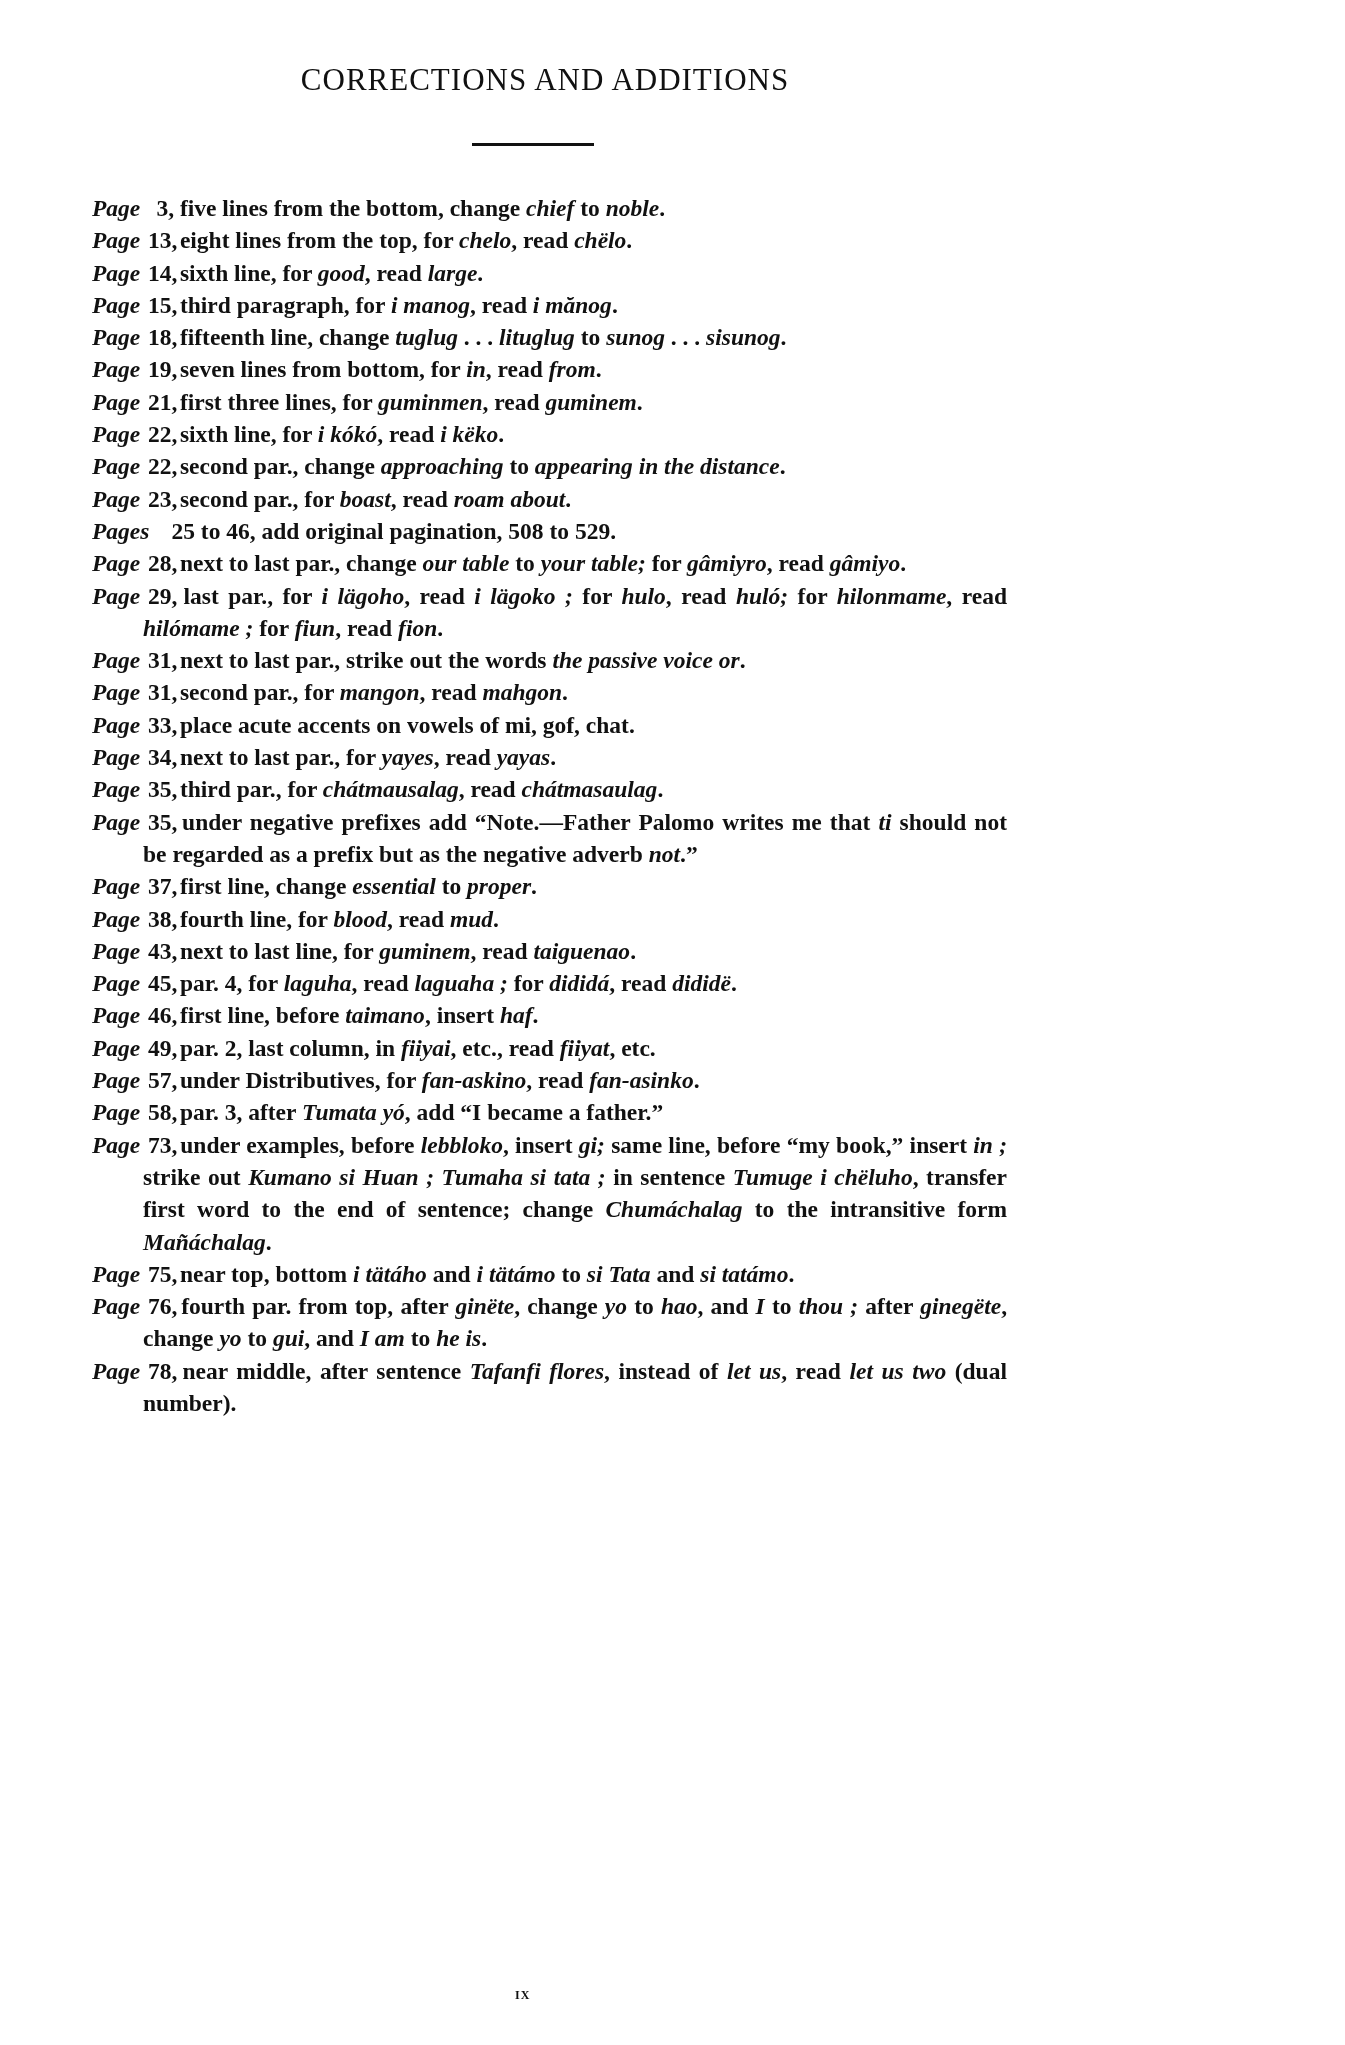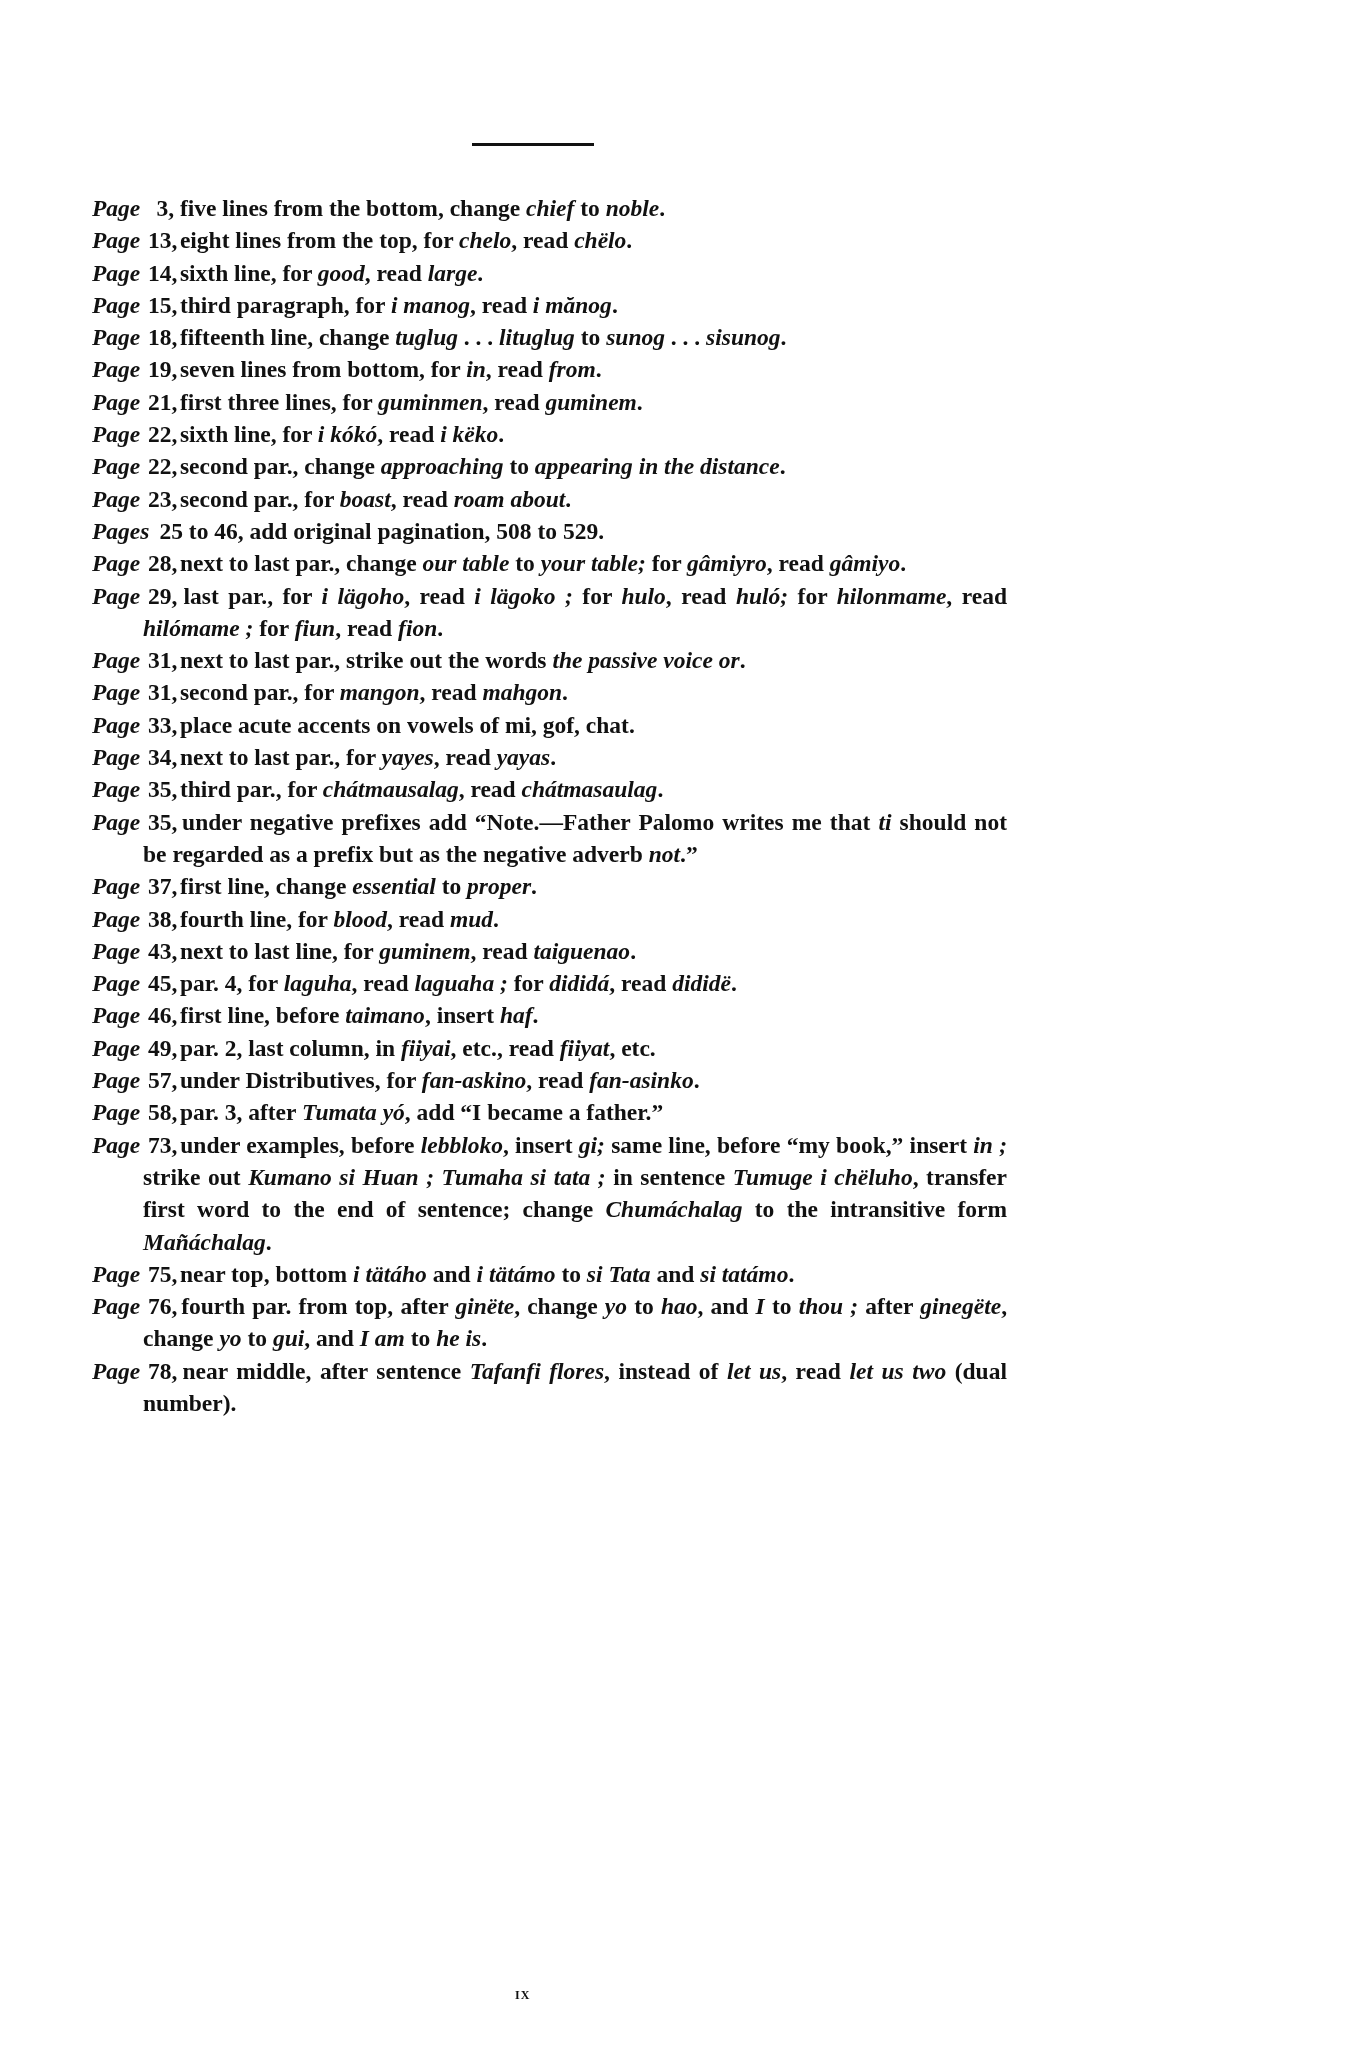--- a/index.html
+++ b/index.html
@@ -63,39 +63,40 @@
     }
     .entry .num {
       display: inline-block;
       text-indent: 0;
       width: 26px;
       text-align: right;
       margin-right: 0;
     }
     .entry.pages .label {
       width: auto;
-      margin-right: 10px;
+      margin-right: 22px;
     }
     .entry i {
       font-style: italic;
       font-weight: bold;
     }
     .folio {
       position: absolute;
       top: 1988px;
       left: 515px;
       font-size: 12px;
       font-weight: bold;
       letter-spacing: 1px;
     }
   </style>
 </head>
 <body>
 
 <div class="page">
+  <h1 class="title">CORRECTIONS AND ADDITIONS</h1>
   <div class="rule"></div>
 
   <div class="entries" id="entries">
       <div class="entry"><span class="label">Page</span><span class="num">3,</span><span> five lines from the bottom, change </span><i>chief</i><span> to </span><i>noble</i><span>.</span></div>
       <div class="entry"><span class="label">Page</span><span class="num">13,</span><span> eight lines from the top, for </span><i>chelo</i><span>, read </span><i>chëlo</i><span>.</span></div>
       <div class="entry"><span class="label">Page</span><span class="num">14,</span><span> sixth line, for </span><i>good</i><span>, read </span><i>large</i><span>.</span></div>
       <div class="entry"><span class="label">Page</span><span class="num">15,</span><span> third paragraph, for </span><i>i manog</i><span>, read </span><i>i mănog</i><span>.</span></div>
       <div class="entry"><span class="label">Page</span><span class="num">18,</span><span> fifteenth line, change </span><i>tuglug</i><span> . . . </span><i>lituglug</i><span> to </span><i>sunog</i><span> . . . </span><i>sisunog</i><span>.</span></div>
       <div class="entry"><span class="label">Page</span><span class="num">19,</span><span> seven lines from bottom, for </span><i>in</i><span>, read </span><i>from</i><span>.</span></div>
       <div class="entry"><span class="label">Page</span><span class="num">21,</span><span> first three lines, for </span><i>guminmen</i><span>, read </span><i>guminem</i><span>.</span></div>

